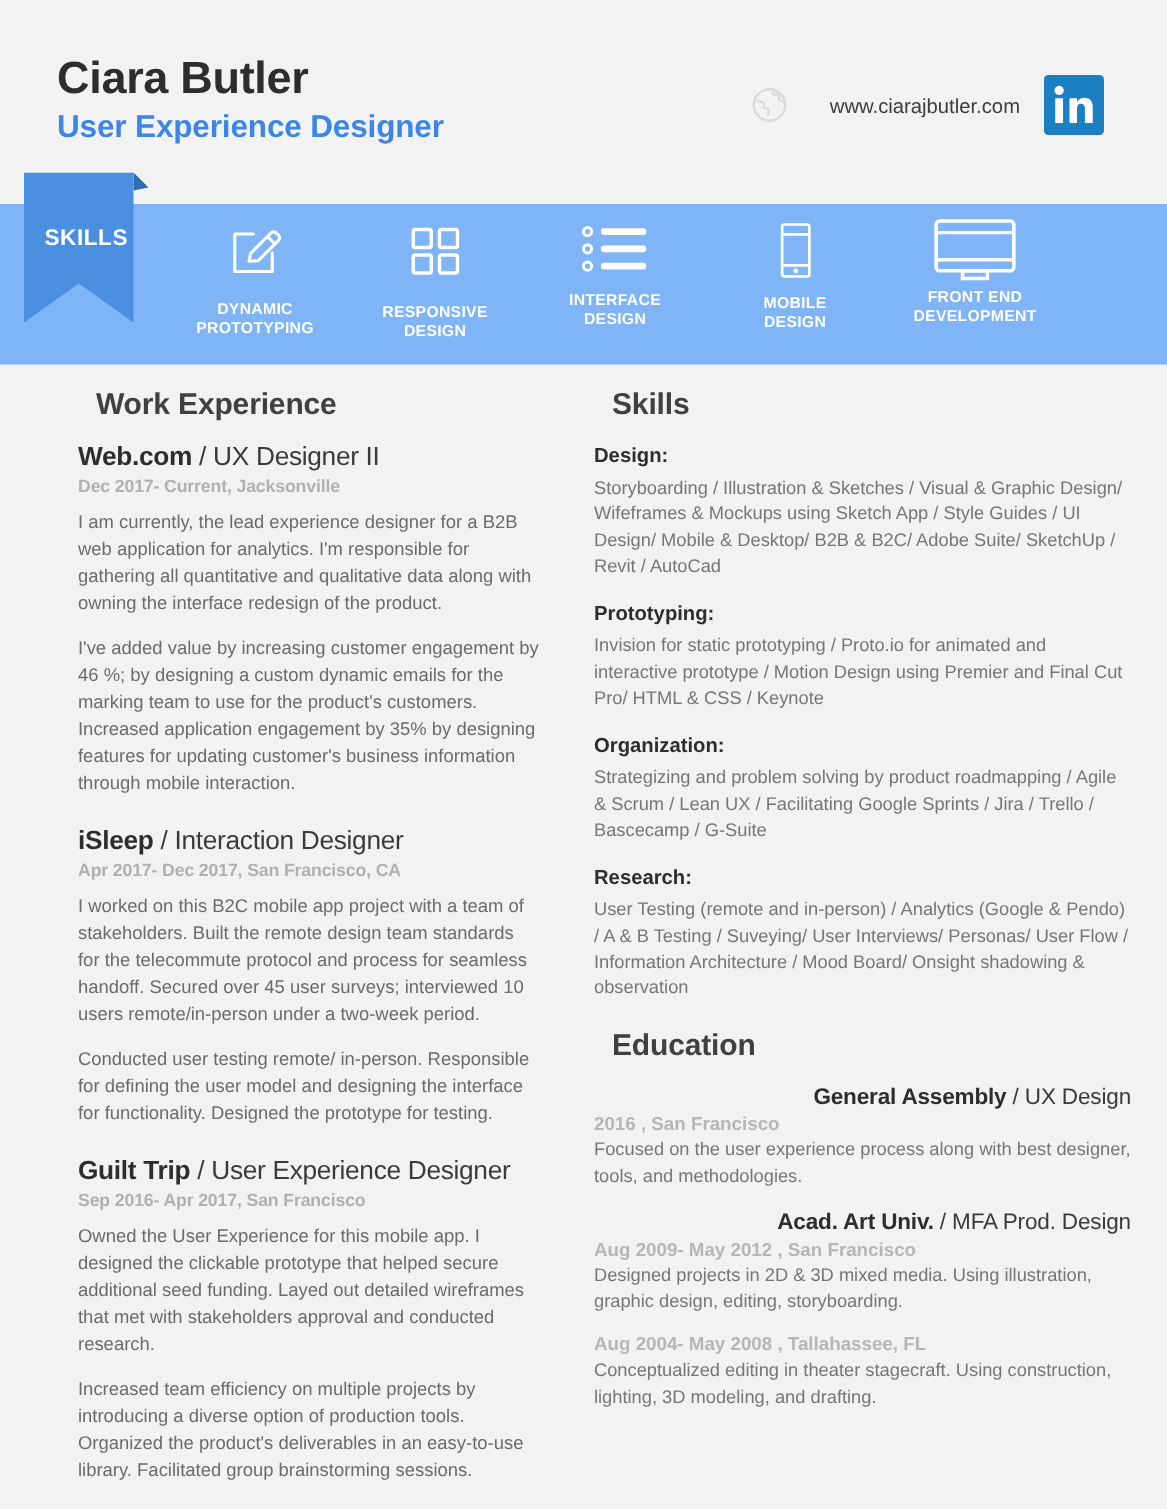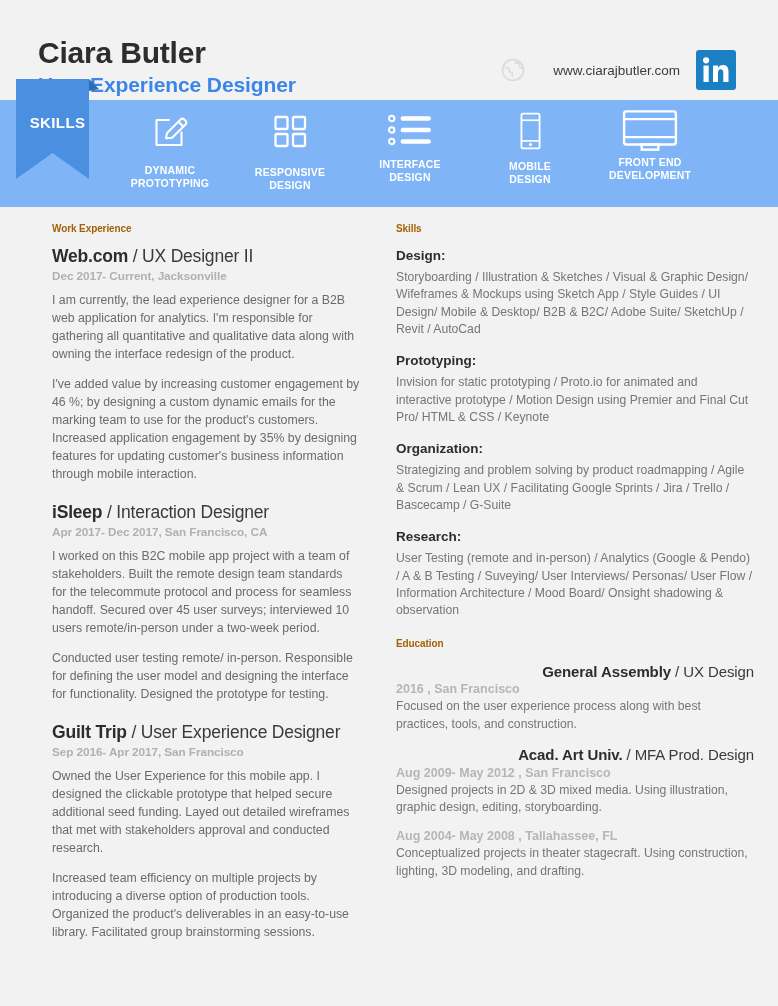--- a/index.html
+++ b/index.html
@@ -11,21 +11,21 @@
     height: 1006px;
     background: #f2f2f2;
     font-family: "Liberation Sans", sans-serif;
     overflow: hidden;
     position: relative;
   }
 
   
   .header {
     position: relative;
-    height: 100px;
+    height: 136px;
     background: #f2f2f2;
     box-sizing: border-box;
   }
   .name-block {
     position: absolute;
     left: 38px;
     top: 36px;
   }
   .full-name {
     font-size: 30px;
@@ -152,24 +152,24 @@
     padding: 0 22px 0 52px;
     box-sizing: border-box;
   }
   .col-right {
     width: 396px;
     padding: 0 24px 0 14px;
     box-sizing: border-box;
   }
 
   .section-title {
-    color: #a16207;
-    font-size: 10px;
-    font-weight: bold;
-    margin: 0 0 12px 0;
+    color: #404040;
+    font-size: 20px;
+    font-weight: bold;
+    margin: 0 0 12px 12px;
     letter-spacing: -0.1px;
   }
   .col-right .section-title { margin-bottom: 14px; }
 
   .job {
     margin-bottom: 18px;
   }
   .job-head {
     font-size: 17.5px;
     color: #3a3a3a;
@@ -406,31 +406,31 @@
     </div>
 
     <div class="edu-section">
       <div class="section-title">Education</div>
 
       <div class="edu">
         <div class="edu-head">
           <span class="school">General Assembly</span><span> / </span><span>UX Design</span>
         </div>
         <div class="edu-meta">2016 , San Francisco</div>
-        <p class="edu-desc">Focused on the user experience process along with best practices, tools, and construction.</p>
+        <p class="edu-desc">Focused on the user experience process along with best designer, tools, and methodologies.</p>
       </div>
 
       <div class="edu">
         <div class="edu-head">
           <span class="school">Acad. Art Univ.</span><span> / </span><span>MFA Prod. Design</span>
         </div>
         <div class="edu-meta">Aug 2009- May 2012 , San Francisco</div>
         <p class="edu-desc">Designed projects in 2D &amp; 3D mixed media.  Using illustration, graphic design, editing, storyboarding.</p>
       </div>
 
       <div class="edu">
         <div class="edu-meta">Aug 2004- May 2008 , Tallahassee, FL</div>
-        <p class="edu-desc">Conceptualized projects in theater stagecraft. Using construction, lighting, 3D modeling, and drafting.</p>
+        <p class="edu-desc">Conceptualized editing in theater stagecraft. Using construction, lighting, 3D modeling, and drafting.</p>
       </div>
     </div>
   </div>
 
 </div>
 
 </body></html>

